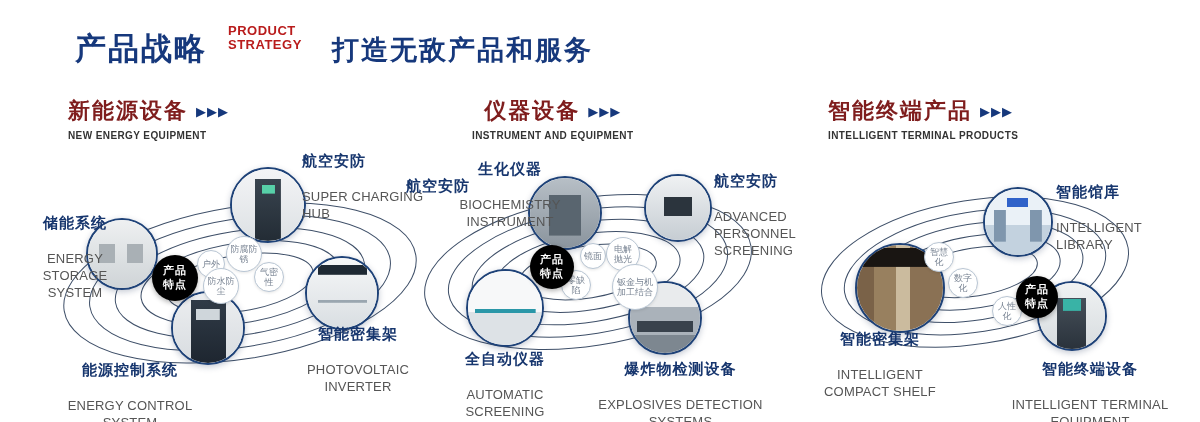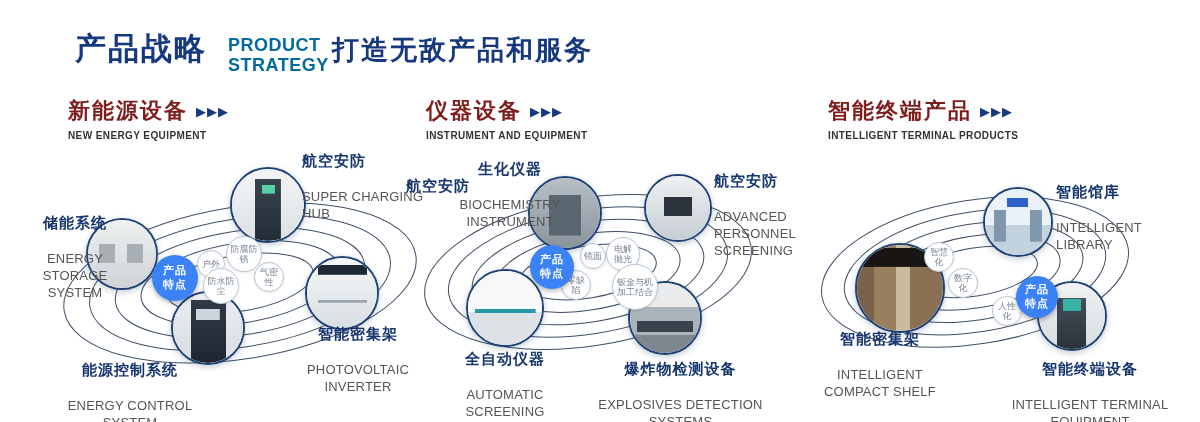--- a/index.html
+++ b/index.html
@@ -2,21 +2,21 @@
 <html><head>
 <meta charset="utf-8">
 <style>
   * { margin:0; padding:0; box-sizing:border-box; }
   body { background:#ffffff; font-family:"Liberation Sans","DejaVu Sans",sans-serif; }
   .canvas { position:relative; width:1200px; height:422px; background:#fff; overflow:hidden; }
   .abs { position:absolute; }
 
   
   .hdr-title { left:75px; top:28px; font-size:31px; font-weight:bold; color:#16387c; letter-spacing:2px; }
-  .hdr-sub   { left:228px; top:36px; font-size:18px; font-weight:bold; color:#0369a1; line-height:1.1; letter-spacing:.5px; }
+  .hdr-sub   { left:228px; top:24px; font-size:13px; font-weight:bold; color:#b91c1c; line-height:1.1; letter-spacing:.5px; }
   .hdr-slogan{ left:332px; top:32px; font-size:27px; font-weight:bold; color:#16387c; letter-spacing:2px; }
 
   
   .sec-head { white-space:nowrap; }
   .sec-title { font-size:22px; font-weight:bold; color:#7f1d1d; letter-spacing:2px; vertical-align:middle; }
   .sec-arrows { font-size:13px; color:#16387c; letter-spacing:1px; margin-left:8px; vertical-align:middle; }
   .sec-sub { font-size:10px; color:#333; font-weight:bold; letter-spacing:.4px; margin-top:4px; }
 
   
   .orbits { left:0; top:0; }
@@ -67,21 +67,21 @@
       linear-gradient(180deg,#f0f2f3,#d7dcdf); }
 
   
   .plabel { text-align:center; }
   .plabel.left { text-align:left; }
   .plabel .zh { font-size:15px; font-weight:bold; color:#17366e; letter-spacing:1px; }
   .plabel .en { font-size:13px; color:#555; font-weight:normal; margin-top:18px; letter-spacing:.2px; line-height:1.3; }
   .side-zh { font-size:15px; font-weight:bold; color:#17366e; letter-spacing:1px; }
 
   
-  .center-chip { border-radius:50%; background:#3b82f6; color:#fff; display:flex; flex-direction:column;
+  .center-chip { border-radius:50%; background:#000000; color:#fff; display:flex; flex-direction:column;
                  align-items:center; justify-content:center; font-size:11px; font-weight:bold;
                  line-height:1.25; letter-spacing:1px; box-shadow:0 2px 5px rgba(0,0,0,.3); z-index:5; }
   .bubble { border-radius:50%; background:#fff; border:1px solid #b9c6d4; color:#7a8594;
             display:flex; align-items:center; justify-content:center; text-align:center;
             font-size:9px; line-height:1.15; padding:3px; box-shadow:0 1px 3px rgba(0,0,0,.1); z-index:4; }
 </style>
 </head>
 <body>
 
 <div class="canvas">
@@ -114,21 +114,21 @@
   <div class="abs hdr-sub">
     <div>PRODUCT</div>
     <div>STRATEGY</div>
   </div>
   <div class="abs hdr-slogan">打造无敌产品和服务</div>
 
   <div class="abs sec-head" style="left:68px;top:96px;">
     <span class="sec-title">新能源设备</span><span class="sec-arrows">▶▶▶</span>
     <div class="sec-sub">NEW ENERGY EQUIPMENT</div>
   </div>
-  <div class="abs sec-head" style="left:426px;top:96px;">
+  <div class="abs sec-head" style="left:472px;top:96px;text-align:center;">
     <span class="sec-title">仪器设备</span><span class="sec-arrows">▶▶▶</span>
     <div class="sec-sub">INSTRUMENT AND EQUIPMENT</div>
   </div>
   <div class="abs sec-head" style="left:828px;top:96px;">
     <span class="sec-title">智能终端产品</span><span class="sec-arrows">▶▶▶</span>
     <div class="sec-sub">INTELLIGENT TERMINAL PRODUCTS</div>
   </div>
 
   <div class="abs pcircle" style="left:86px;top:218px;width:72px;height:72px;">
     <div class="photo ph-storage"></div>

